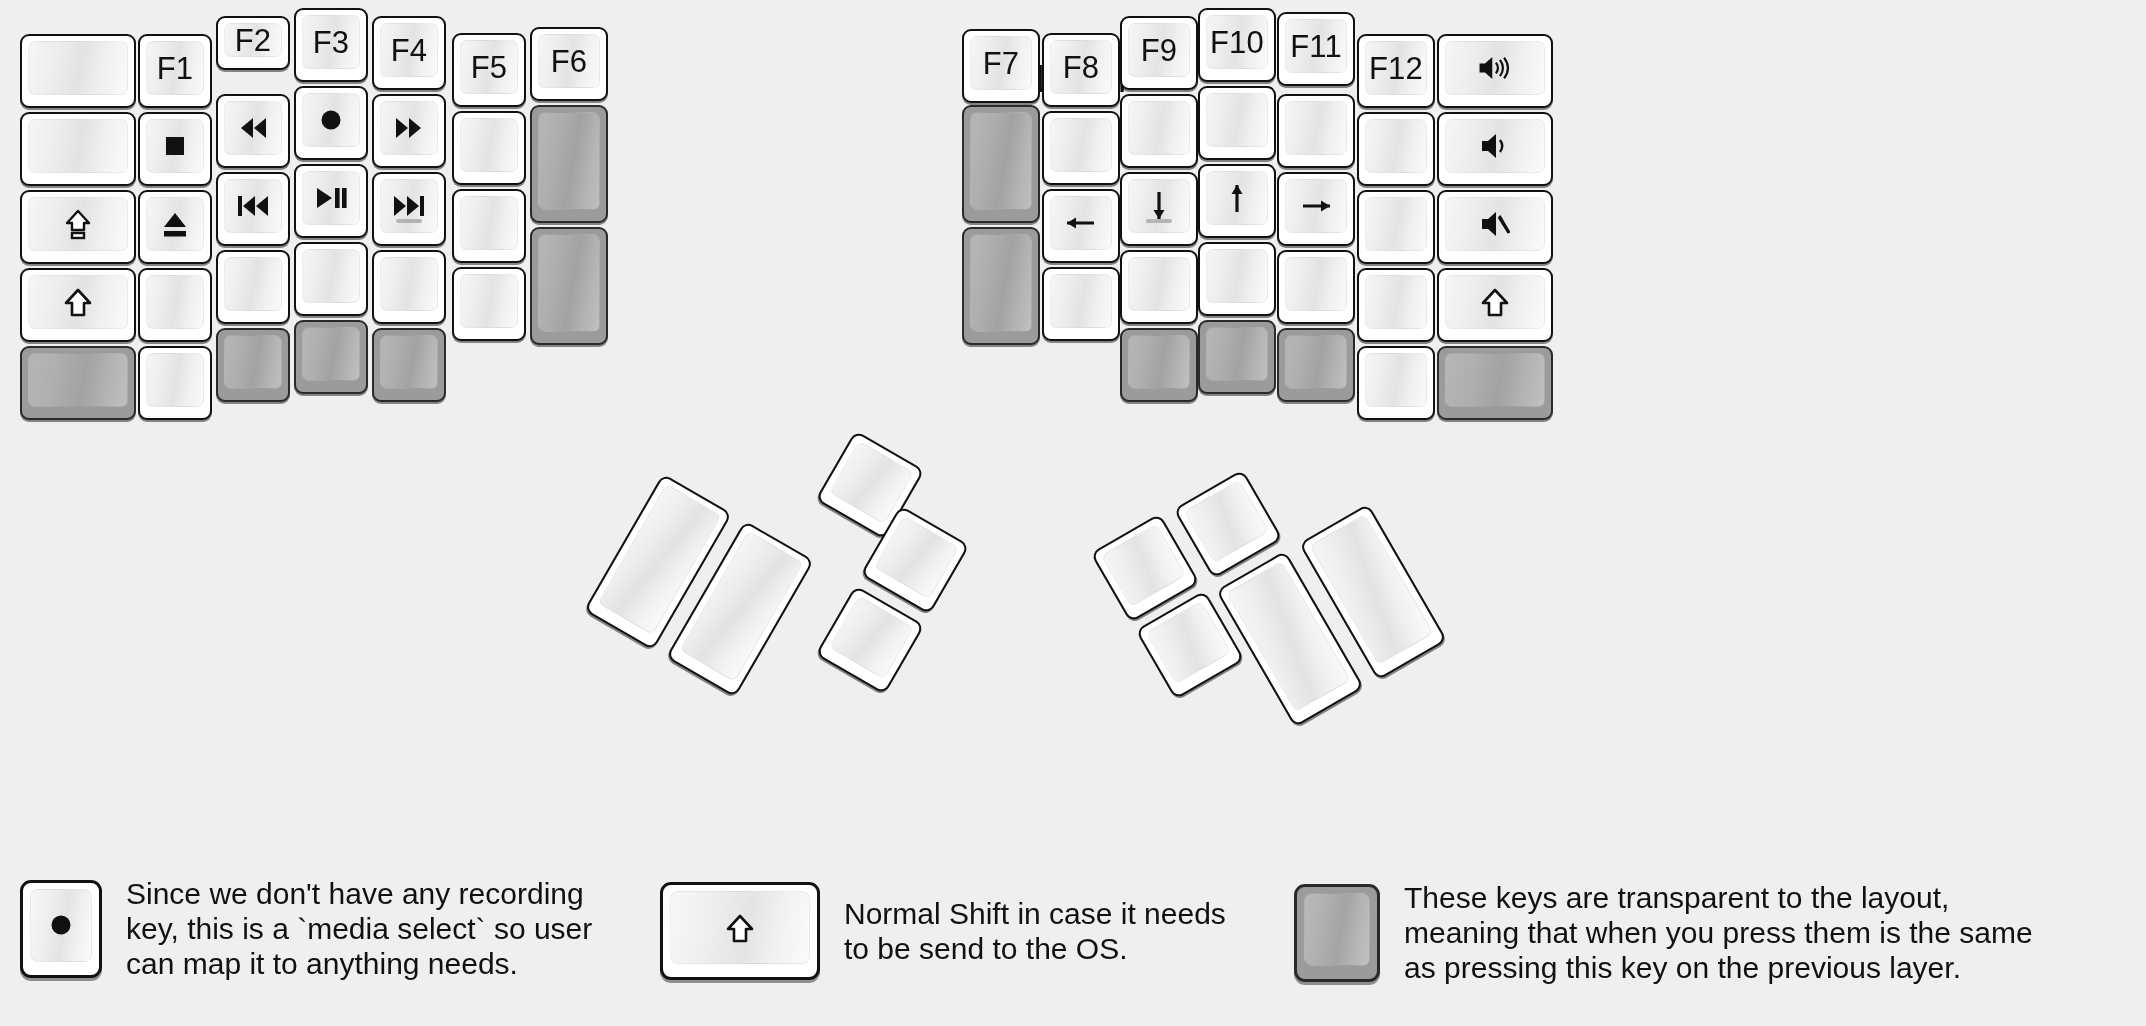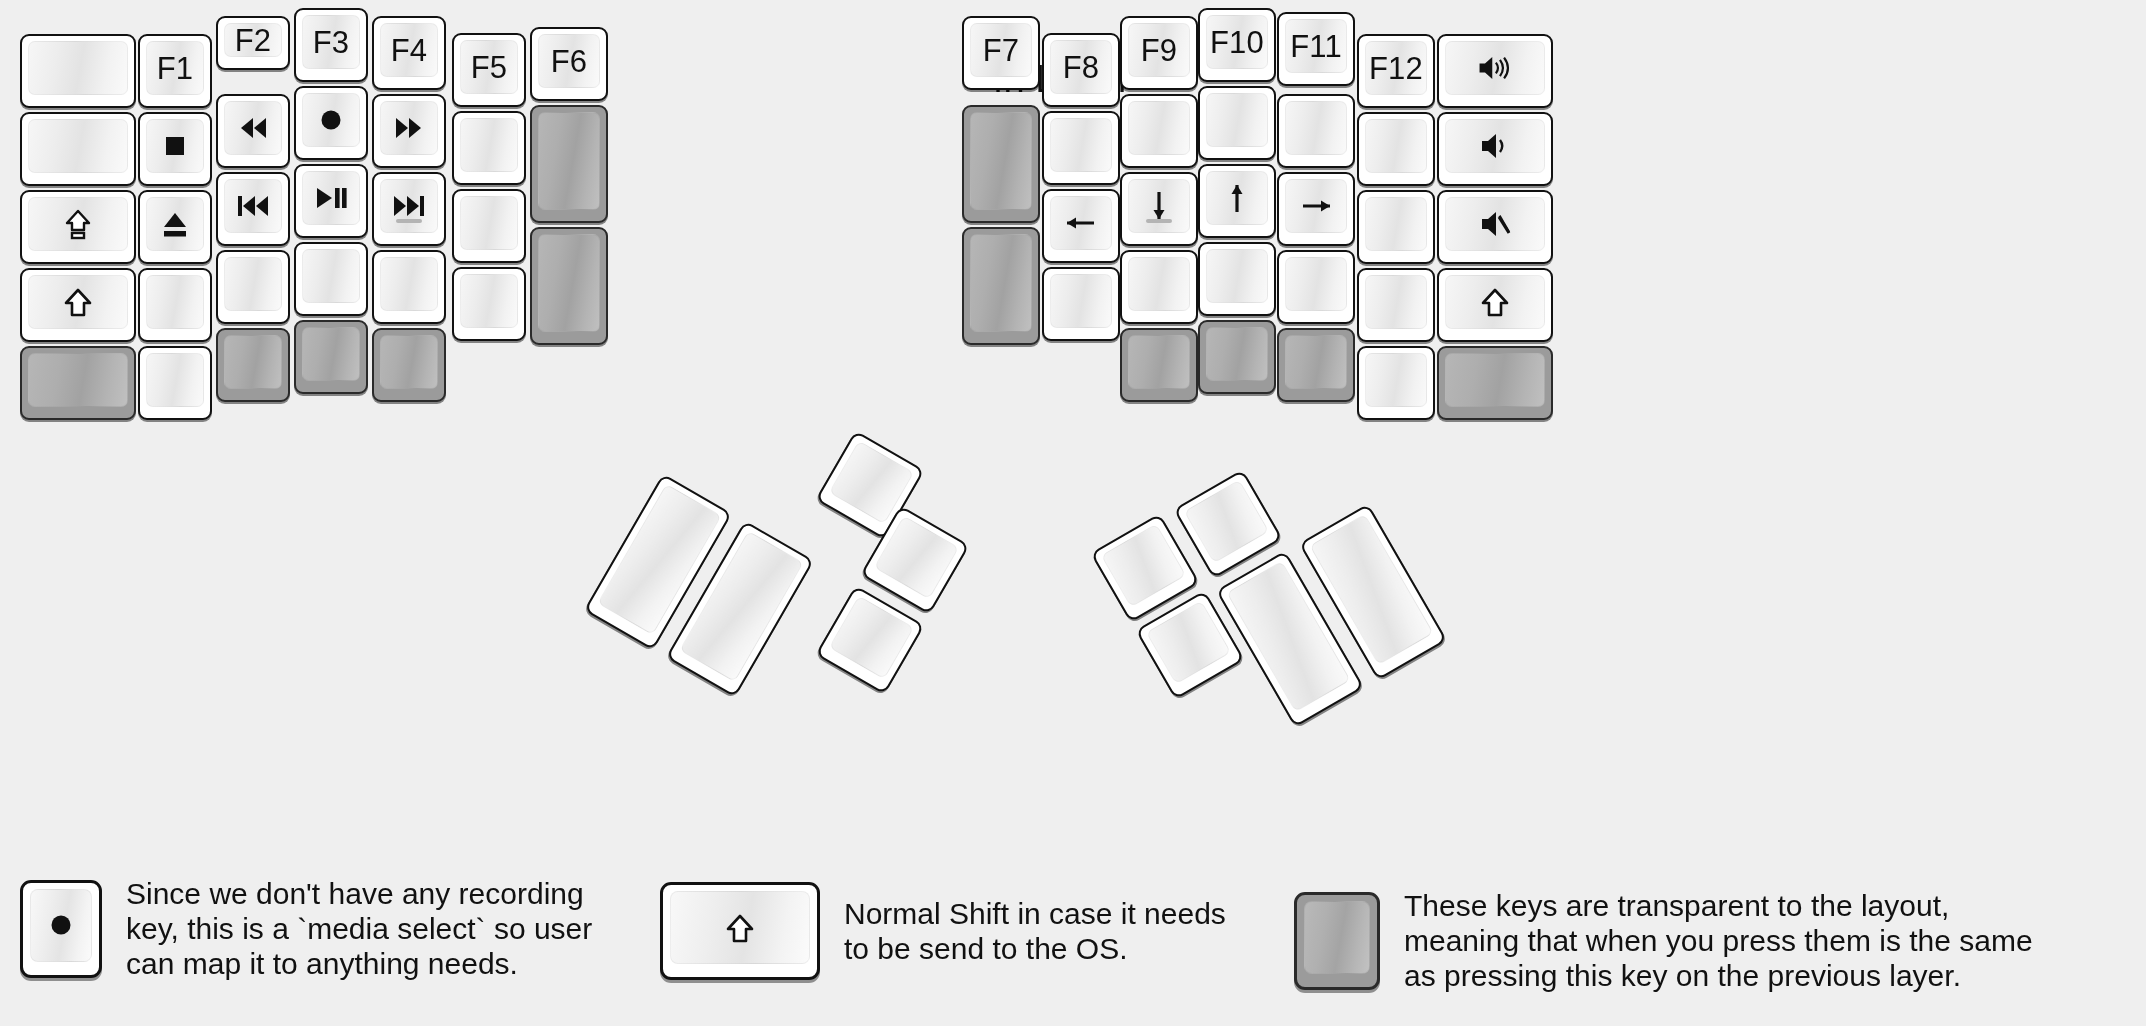--- a/index.html
+++ b/index.html
@@ -288,21 +288,21 @@
         <div class="cap">
           <span class="legend">F6</span>
         </div>
       </div>
       <div class="key transparent" style="left: 530px; top: 105px; width: 78px; height: 118px;">
         <div class="cap"></div>
       </div>
       <div class="key transparent" style="left: 530px; top: 227px; width: 78px; height: 118px;">
         <div class="cap"></div>
       </div>
-      <div class="key" style="left: 962px; top: 16px; width: 78px; height: 74px;">
+      <div class="key" style="left: 962px; top: 29px; width: 78px; height: 74px;">
         <div class="cap">
           <span class="legend">F7</span>
         </div>
       </div>
       <div class="key transparent" style="left: 962px; top: 105px; width: 78px; height: 118px;">
         <div class="cap"></div>
       </div>
       <div class="key transparent" style="left: 962px; top: 227px; width: 78px; height: 118px;">
         <div class="cap"></div>
       </div>
@@ -519,21 +519,21 @@
                 <svg class="glyph" width="40" height="40" viewBox="0 0 40 40" fill="#111">
                   <path d="M20 8 L32 21 H26 V33 H14 V21 H8 Z" fill="#fff" stroke="#111" stroke-width="2.6" stroke-linejoin="round"></path>
                 </svg>
               </span>
             </div>
           </div>
         </div>
         <div class="note-text">Normal Shift in case it needs
 to be send to the OS.</div>
       </div>
-      <div class="note" style="left: 1270px; top: 12px; padding-left: 24px;">
+      <div class="note" style="left: 1270px; top: 4px; padding-left: 24px;">
         <div class="note-key">
           <div class="nk transparent" style="width: 86px; height: 98px;">
             <div class="cap"></div>
           </div>
         </div>
         <div class="note-text">These keys are transparent to the layout,
 meaning that when you press them is the same
 as pressing this key on the previous layer.</div>
       </div>
     </div>

